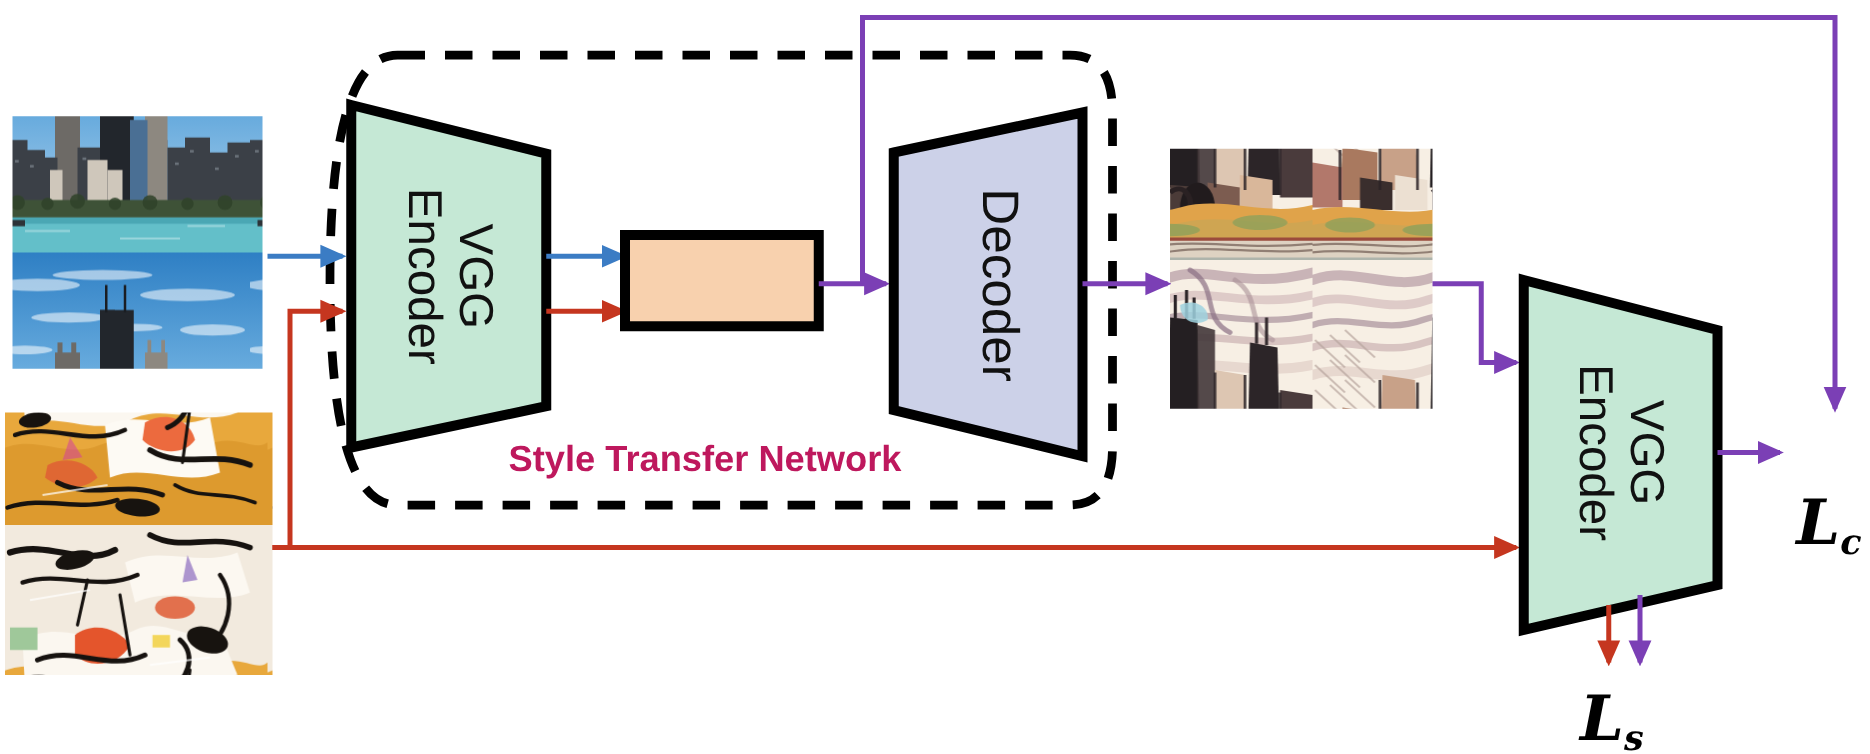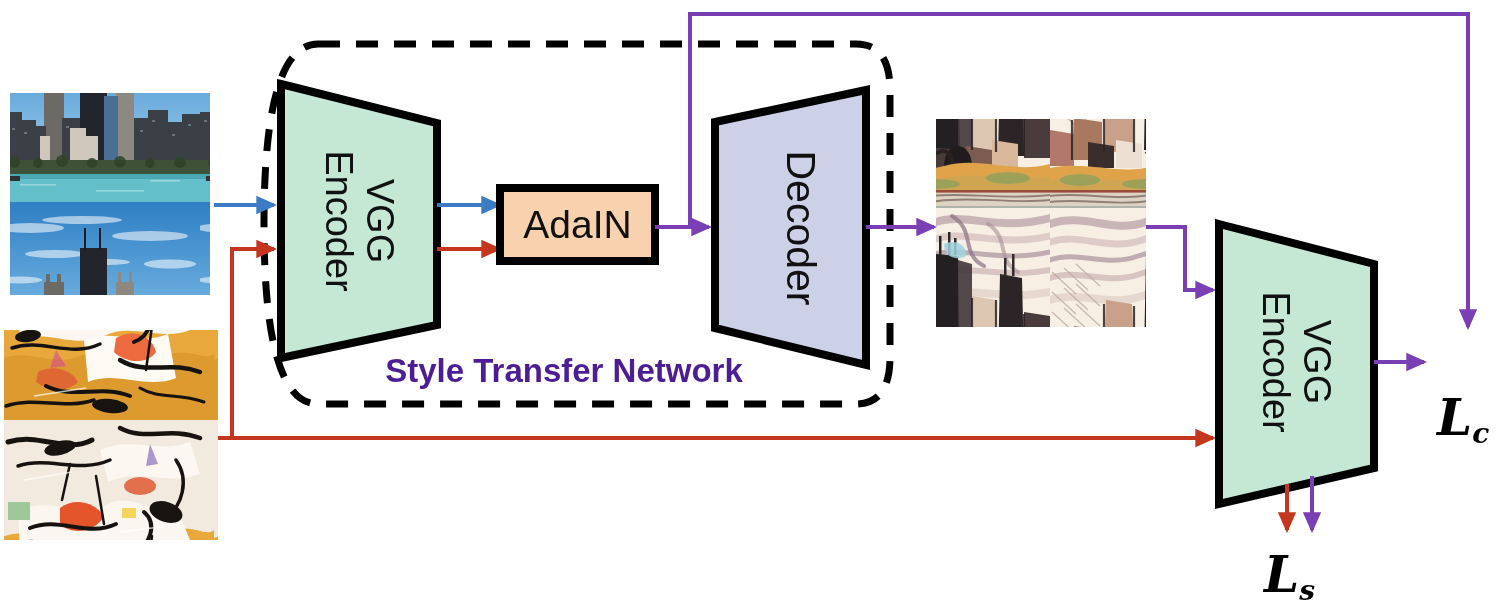--- a/index.html
+++ b/index.html
@@ -327,27 +327,26 @@
     <line x1="1312" y1="476" x2="1312" y2="530" stroke="#7b3fb5" stroke-width="4" marker-end="url(#arrow-purple)"></line>
   </svg>
 
   <div style="position:absolute; left:359px; top:221px; width:0; height:0;">
     <div style="position:absolute; transform:translate(-50%,-50%) rotate(90deg); white-space:nowrap; text-align:center;">
       <div class="node-label" style="font-size:38px; line-height:40px; color:#111;">VGG</div>
       <div class="node-label" style="font-size:38px; line-height:42px; color:#111;">Encoder</div>
     </div>
   </div>
 
-  <div class="node-label" style="position:absolute; left:500px; top:188px; width:155px; height:73px; display:flex; align-items:center; justify-content:center; font-size:39px; color:#111;">AdaIN</div>
 
   <div style="position:absolute; left:800px; top:228px; width:0; height:0;">
     <div class="node-label" style="position:absolute; transform:translate(-50%,-50%) rotate(90deg); white-space:nowrap; font-size:41px; color:#111;">Decoder</div>
   </div>
 
-  <div class="boundary-label" style="position:absolute; left:264px; top:352px; width:600px; text-align:center; font-size:33px; color:#4c1d95;">Style Transfer Network</div>
+  <div class="boundary-label" style="position:absolute; left:264px; top:352px; width:600px; text-align:center; font-size:29px; color:#be185d;">Style Transfer Network</div>
 
   <div style="position:absolute; left:1296px; top:362px; width:0; height:0;">
     <div style="position:absolute; transform:translate(-50%,-50%) rotate(90deg); white-space:nowrap; text-align:center;">
       <div class="node-label" style="font-size:38px; line-height:40px; color:#111;">VGG</div>
       <div class="node-label" style="font-size:38px; line-height:42px; color:#111;">Encoder</div>
     </div>
   </div>
 
   <div style="position:absolute; left:1437px; top:340px; white-space:nowrap;margin-top:48px;">
     <span class="loss-label" style="font-size:50px; color:#000;">L</span><span class="loss-label" style="font-size:28px; color:#000; vertical-align:-8px;">c</span>

